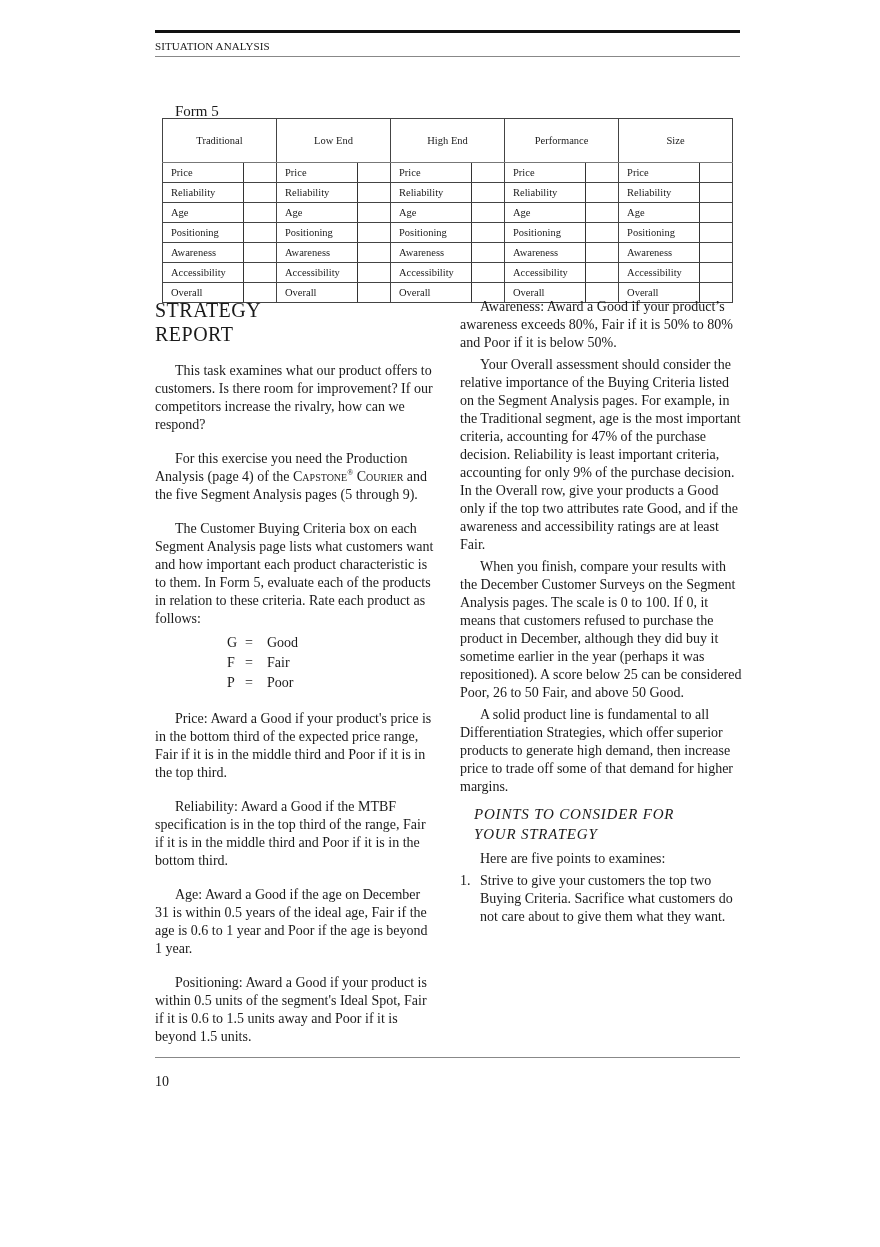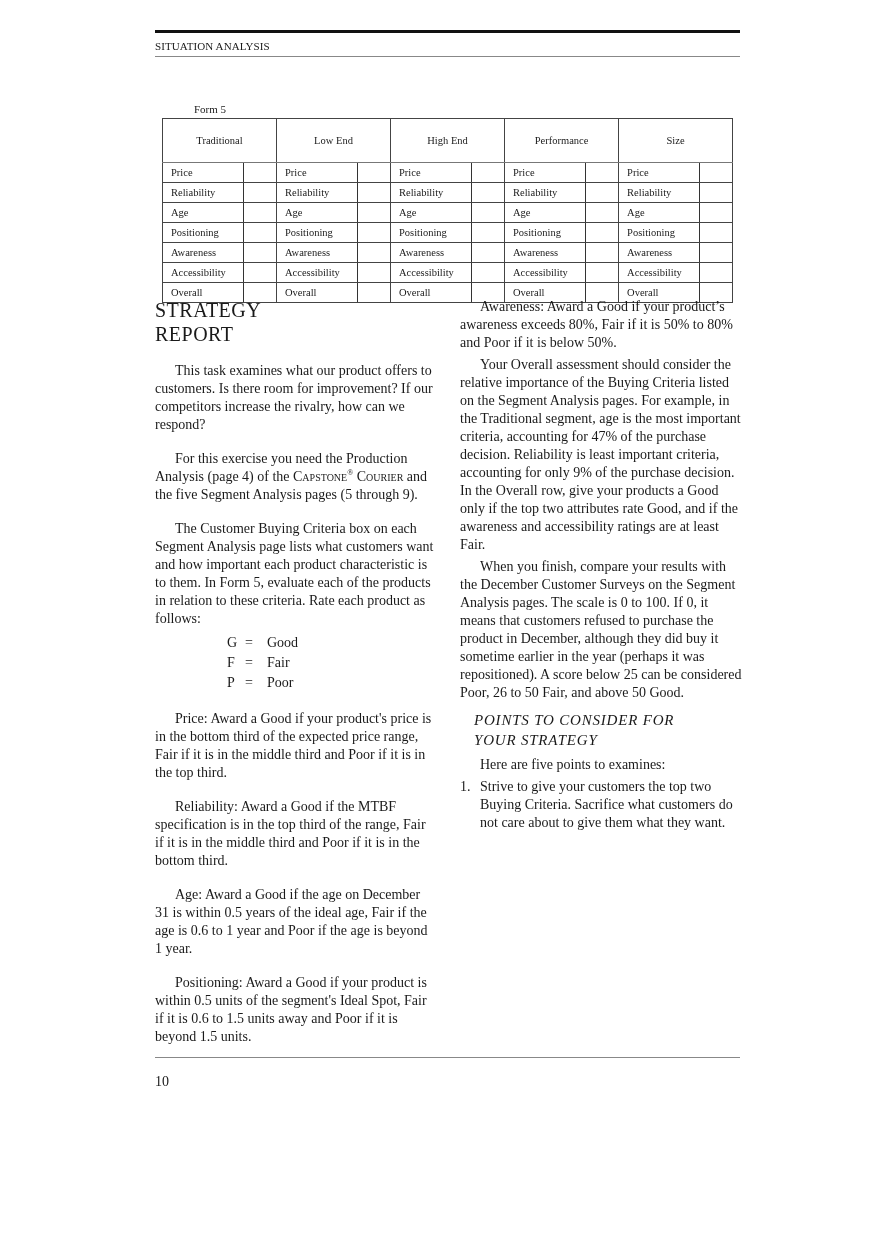--- a/index.html
+++ b/index.html
@@ -2,21 +2,21 @@
 <html><head>
   <meta charset="utf-8">
   <style>
     html, body { margin: 0; padding: 0; background: #ffffff; }
     body { width: 880px; height: 1247px; position: relative; overflow: hidden;
       font-family: "Liberation Serif", "DejaVu Serif", serif; color: #1a1a1a; }
     .top-rule { position: absolute; left: 155px; top: 30px; width: 585px; height: 3px; background: #111; }
     .running-head { position: absolute; left: 155px; top: 40px; font-size: 11px; letter-spacing: 0.1px; }
     .head-rule { position: absolute; left: 155px; top: 56px; width: 585px; height: 1px; background: #888; }
 
-    .form-label { position: absolute; left: 175px; top: 103px; font-size: 11px; margin-left: 19px; }
+    .form-label { position: absolute; left: 175px; top: 103px; font-size: 15px; }
     table.form5 { position: absolute; left: 162px; top: 118px; width: 570px; border-collapse: collapse;
       font-size: 10.5px; table-layout: fixed; }
     table.form5 td, table.form5 th { border: 1px solid #444; height: 19px; padding: 0 0 0 8px; font-weight: normal;
       text-align: left; white-space: nowrap; overflow: hidden; }
     table.form5 th { text-align: center; padding: 12px; border-bottom: 1px solid #777; }
     table.form5 td.val { border-left: 1.5px solid #333; padding: 0; }
     table.form5 td.lbl { border-right: none; }
 
     .col { position: absolute; font-size: 14px; line-height: 18px; }
     .col-left { left: 155px; top: 298px; width: 280px; }
@@ -183,20 +183,21 @@
   <p class="p">Price: Award a Good if your product's price is in the bottom third of the expected price range, Fair if it is in the middle third and Poor if it is in the top third.</p>
   <p class="p">Reliability: Award a Good if the MTBF specification is in the top third of the range, Fair if it is in the middle third and Poor if it is in the bottom third.</p>
   <p class="p">Age: Award a Good if the age on December 31 is within 0.5 years of the ideal age, Fair if the age is 0.6 to 1 year and Poor if the age is beyond 1 year.</p>
   <p class="p">Positioning: Award a Good if your product is within 0.5 units of the segment's Ideal Spot, Fair if it is 0.6 to 1.5 units away and Poor if it is beyond 1.5 units.</p>
 </div>
 
 <div class="col col-right">
   <p class="p-right">Awareness: Award a Good if your product’s awareness exceeds 80%, Fair if it is 50% to 80% and Poor if it is below 50%.</p>
   <p class="p-right">Your Overall assessment should consider the relative importance of the Buying Criteria listed on the Segment Analysis pages. For example, in the Traditional segment, age is the most important criteria, accounting for 47% of the purchase decision. Reliability is least important criteria, accounting for only 9% of the purchase decision. In the Overall row, give your products a Good only if the top two attributes rate Good, and if the awareness and accessibility ratings are at least Fair.</p>
   <p class="p-right">When you finish, compare your results with the December Customer Surveys on the Segment Analysis pages. The scale is 0 to 100. If 0, it means that customers refused to purchase the product in December, although they did buy it sometime earlier in the year (perhaps it was repositioned). A score below 25 can be considered Poor, 26 to 50 Fair, and above 50 Good.</p>
+  <p class="p-right">A solid product line is fundamental to all Differentiation Strategies, which offer superior products to generate high demand, then increase price to trade off some of that demand for higher margins.</p>
   <h2 class="h2">
     <span>POINTS TO CONSIDER FOR</span><br>
     <span>YOUR STRATEGY</span>
   </h2>
   <p class="intro">Here are five points to examines:</p>
   <div class="list-item">
     <span class="num">1.</span>
     <span>Strive to give your customers the top two Buying Criteria. Sacrifice what customers do not care about to give them what they want.</span>
   </div>
 </div>

